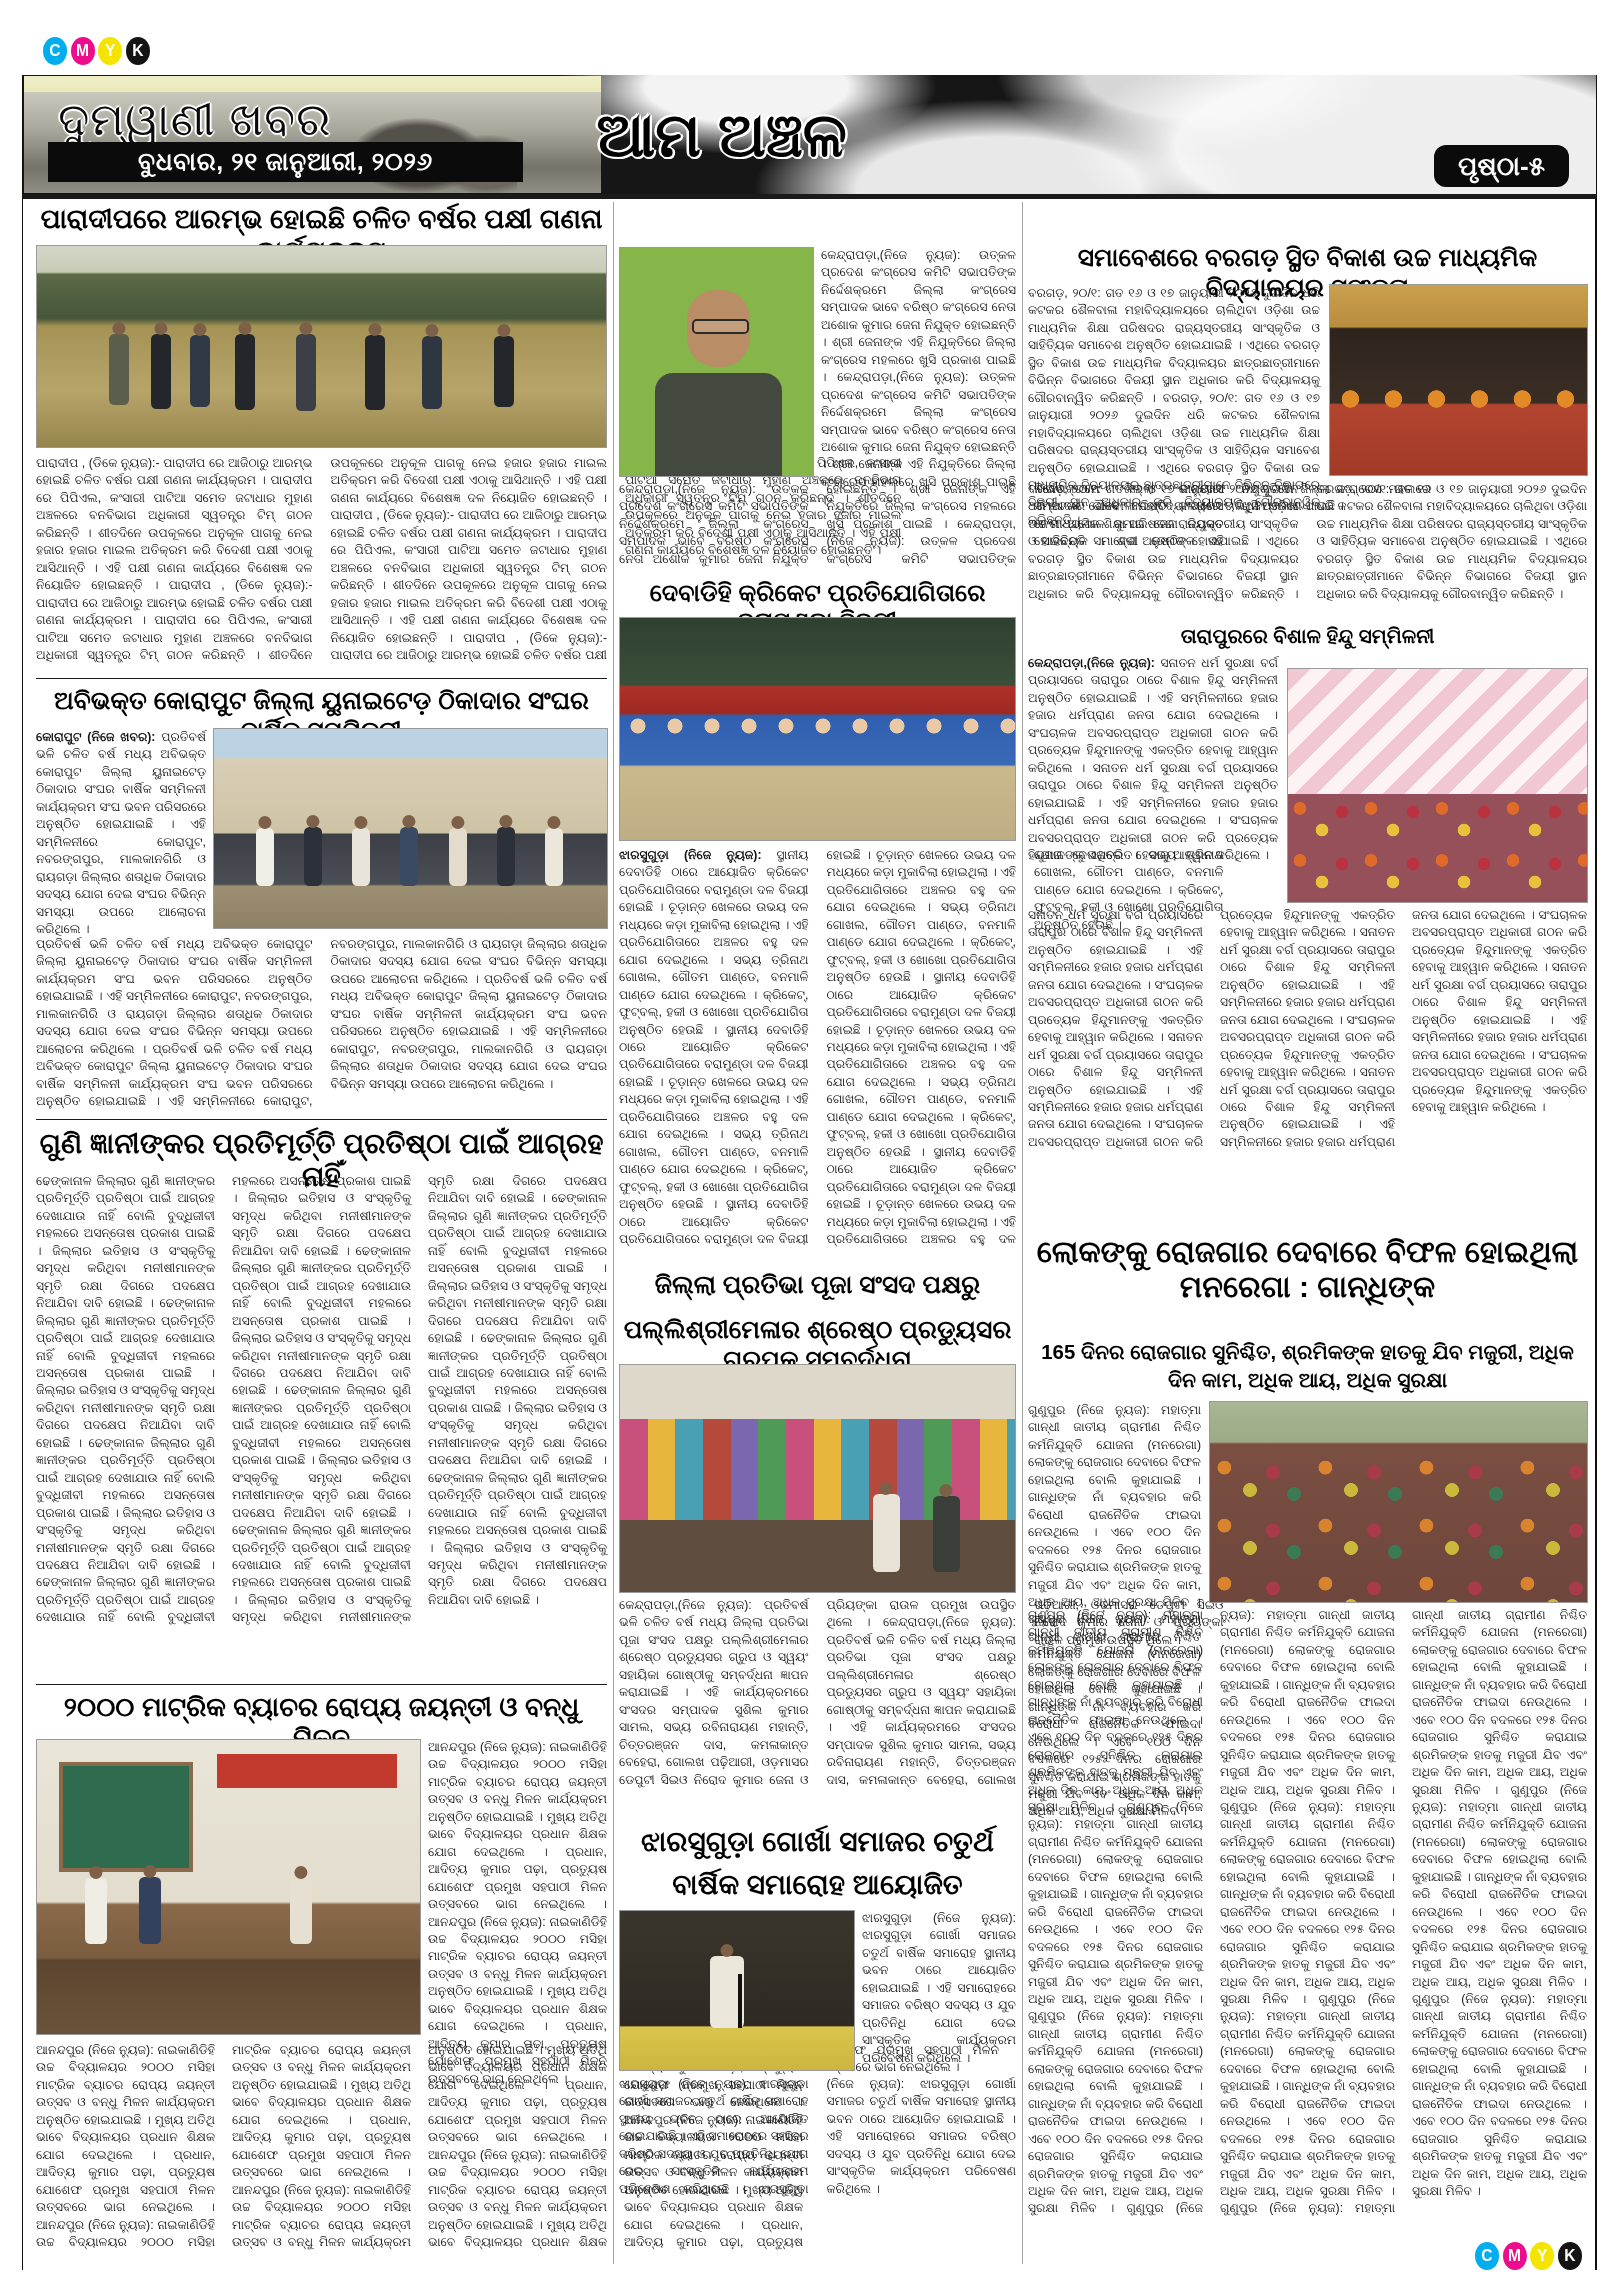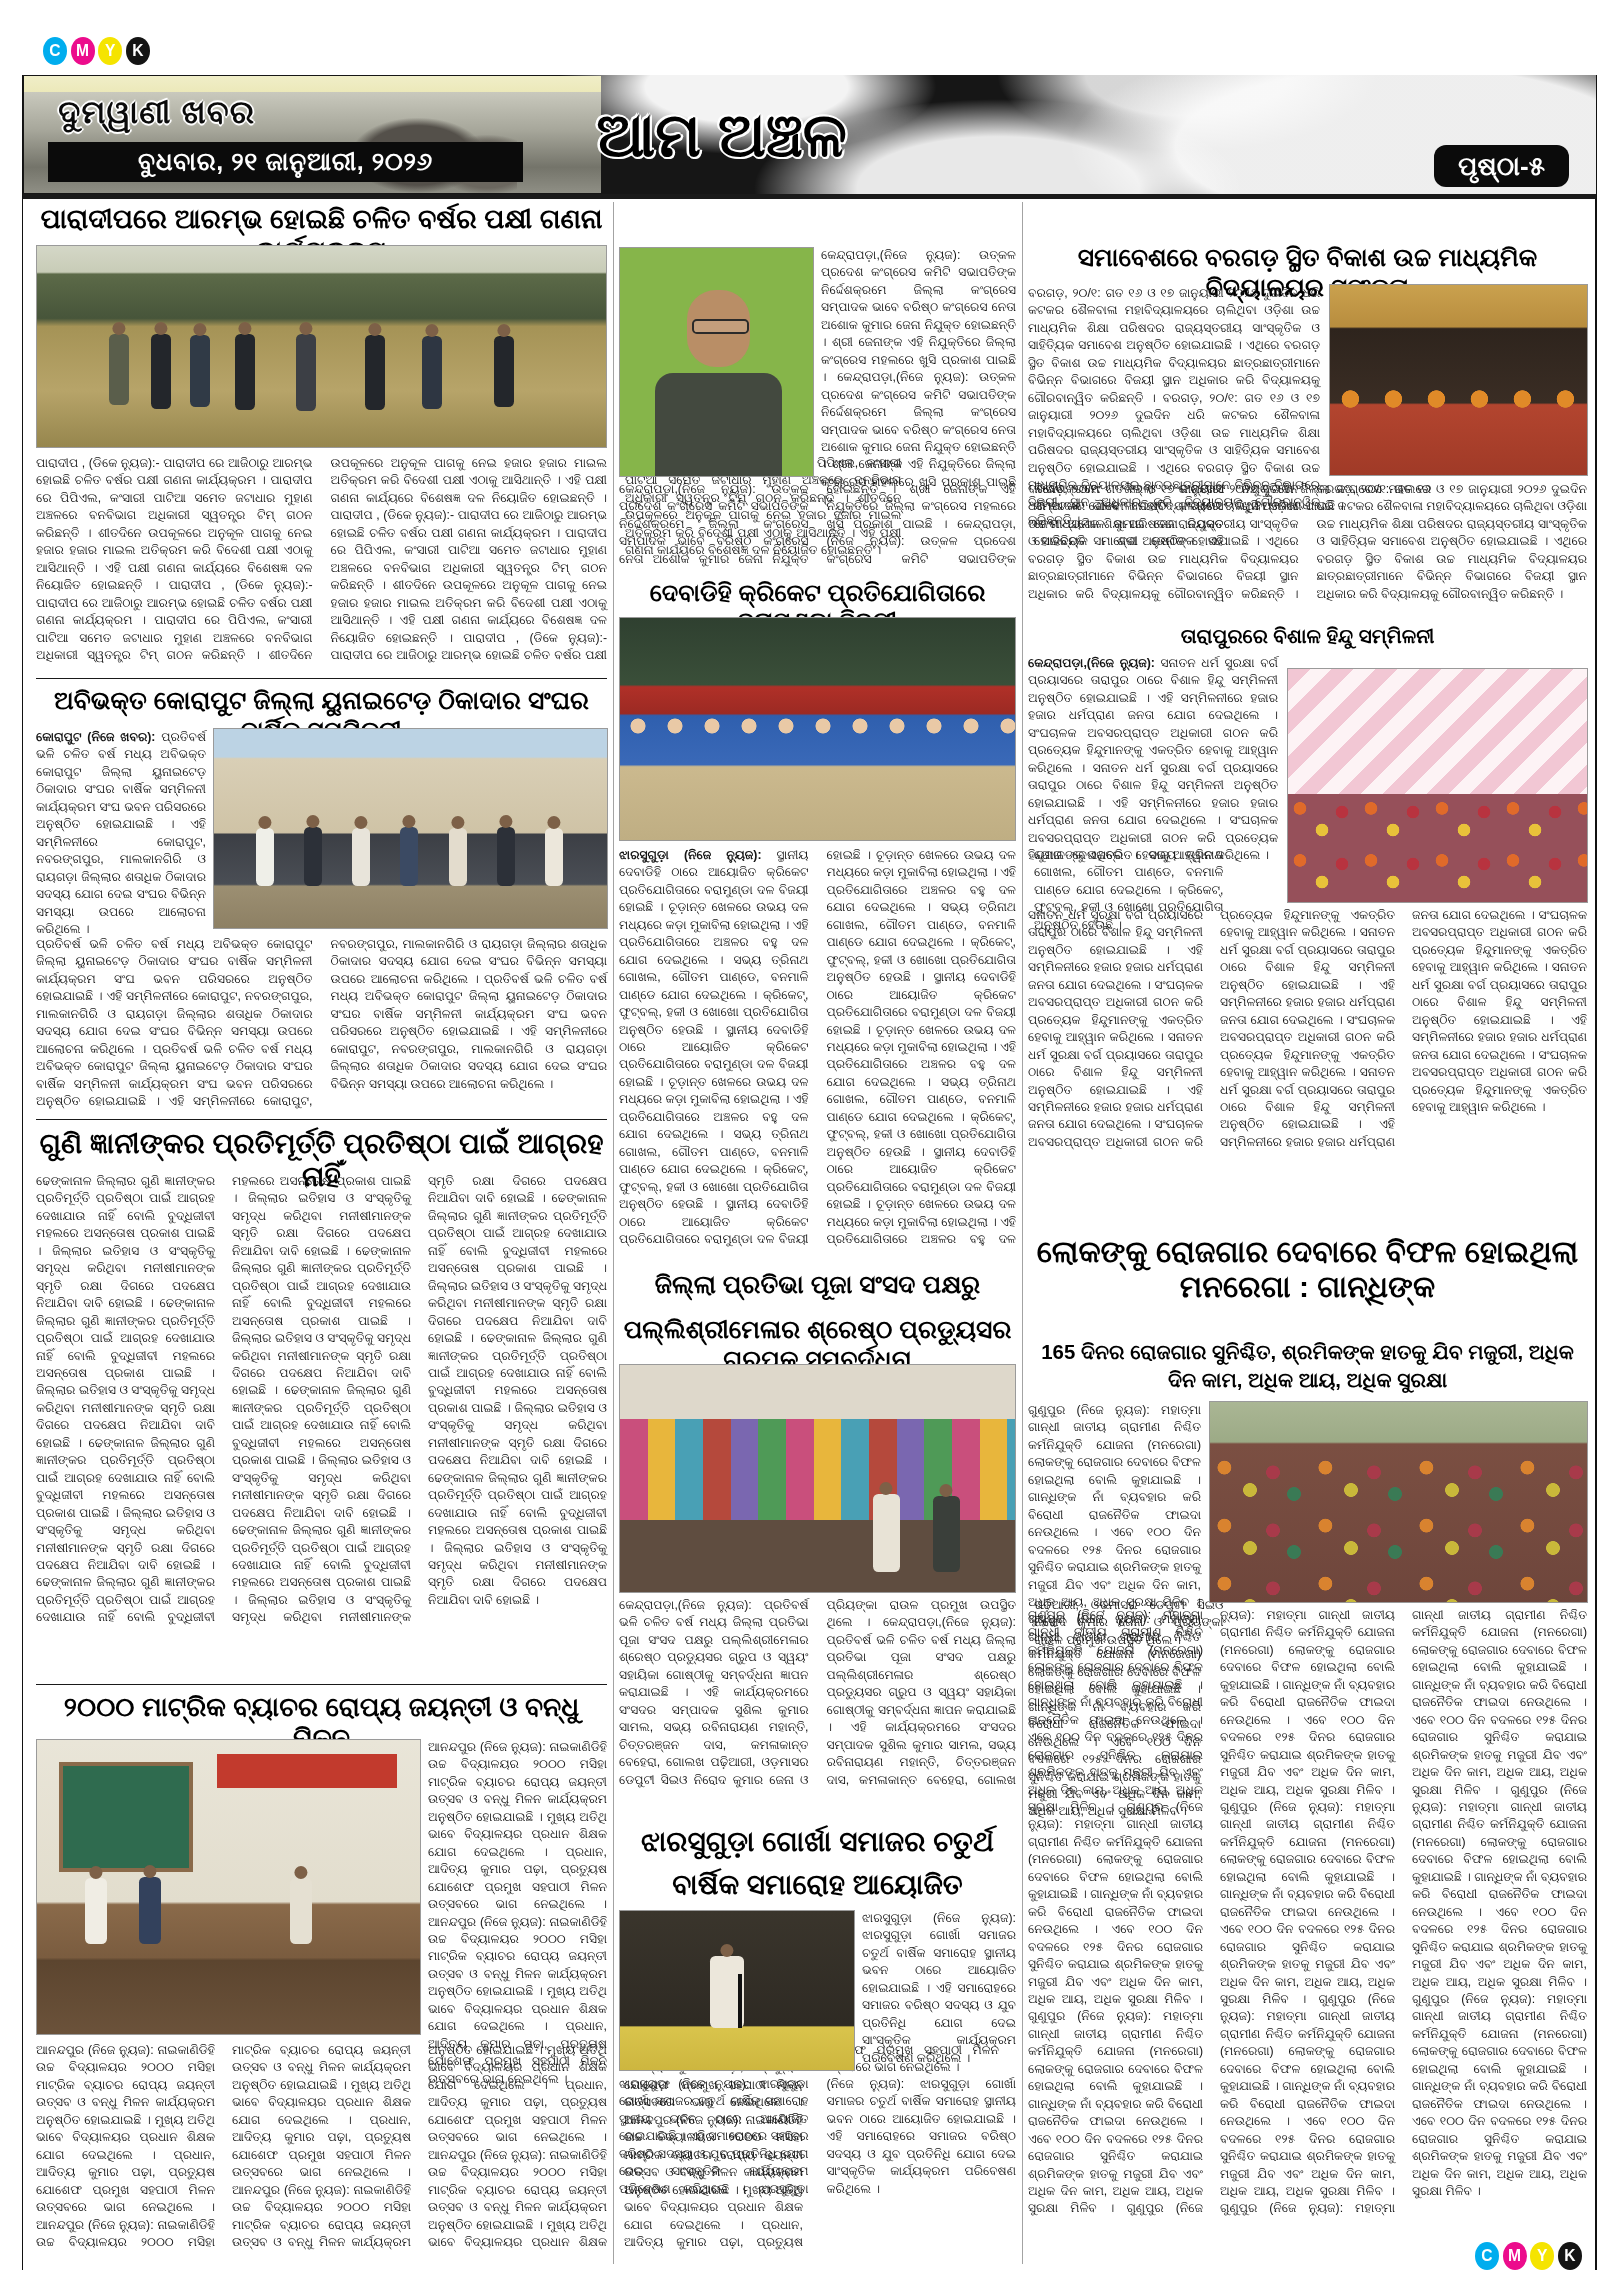--- a/index.html
+++ b/index.html
@@ -23,21 +23,21 @@
      radial-gradient(ellipse 253px 90px at 46% 10%, rgba(255,255,255,.95) 40%, rgba(255,255,255,0) 75%),
      radial-gradient(ellipse 313px 114px at 62% 95%, rgba(255,255,255,.9) 45%, rgba(255,255,255,0) 78%),
      radial-gradient(ellipse 421px 144px at 88% 60%, rgba(250,250,250,.95) 55%, rgba(255,255,255,0) 80%),
      radial-gradient(ellipse 253px 102px at 74% 0%, rgba(235,235,235,.9) 40%, rgba(255,255,255,0) 75%),
      #161616;}
   .masthead{position:absolute;left:1.2px;top:1.2px;width:577px;height:117px;background:
      linear-gradient(180deg,#f0eec8 0px,#ece9ba 15.6px,#c9c9bd 16px,#a7a79b 46%,#74746a 78%,#8f8f85 100%);}
   .masthead .hut{position:absolute;right:84px;top:23px;width:198px;height:94px;background:
      radial-gradient(ellipse 96px 54px at 50% 60%,#54504a 55%,rgba(0,0,0,0) 70%),
      radial-gradient(ellipse 72px 42px at 85% 70%,#6b675f 55%,rgba(0,0,0,0) 72%);}
-  .paper-name{position:absolute;left:34px;top:18px;font-size:32px;font-weight:bold;color:#0a0a0a;
+  .paper-name{position:absolute;left:34px;top:18px;font-size:45px;font-weight:normal;color:#0a0a0a;
      text-shadow:-1.8px 0 #fff,1.8px 0 #fff,0 -1.8px #fff,0 1.8px #fff,0 0 3.6px #fff;letter-spacing:1.2px;}
   .paper-name .red-accent{position:absolute;left:53px;top:3.6px;width:8.4px;height:38px;background:#cf1d10;z-index:-1;}
   .date-bar{position:absolute;left:25px;top:67px;width:475px;height:40px;background:#0b0b0b;color:#ffffff;
      font-size:25px;font-weight:bold;display:flex;align-items:center;justify-content:center;letter-spacing:0.6px;}
   .section-title{position:absolute;left:518px;top:25px;width:361px;text-align:center;
      font-size:61px;font-weight:bold;color:#000;
      text-shadow:-2.4px 0 #fff,2.4px 0 #fff,0 -2.4px #fff,0 2.4px #fff,-1.8px -1.8px #fff,1.8px 1.8px #fff;}
   .page-badge{position:absolute;left:1411px;top:70px;width:135px;height:42px;background:#0b0b0b;color:#fff;
      border-radius:12px;font-size:26px;font-weight:bold;display:flex;align-items:center;justify-content:center;}
   .cmyk{position:absolute;display:flex;gap:3.6px;}

